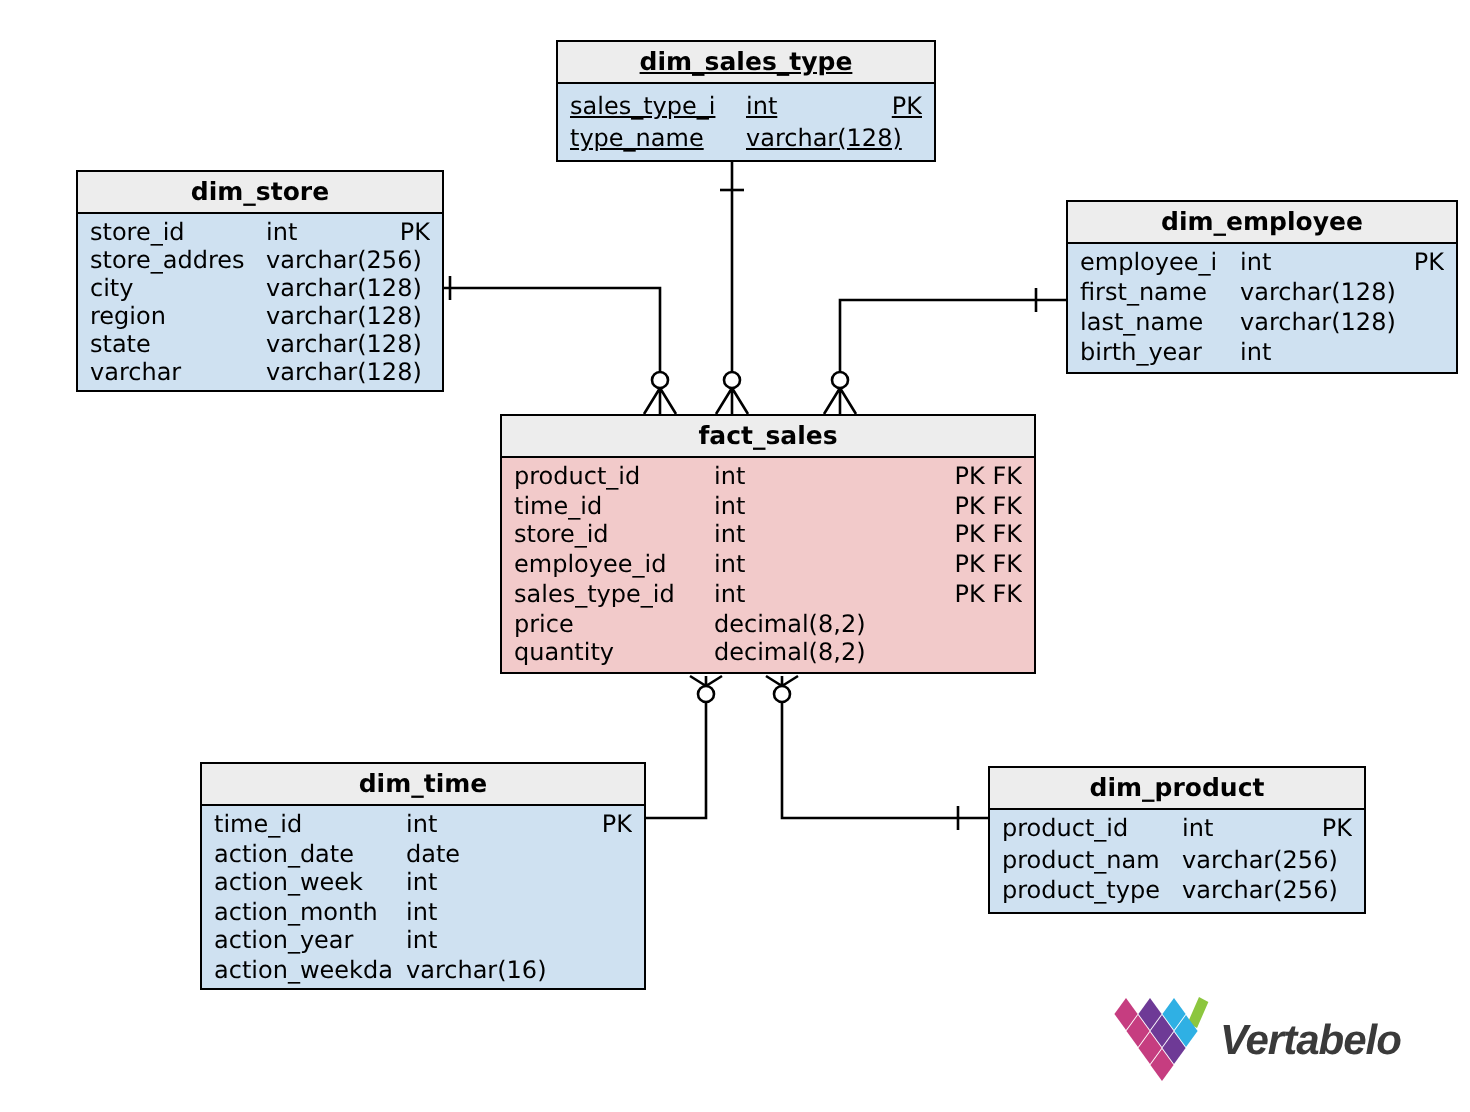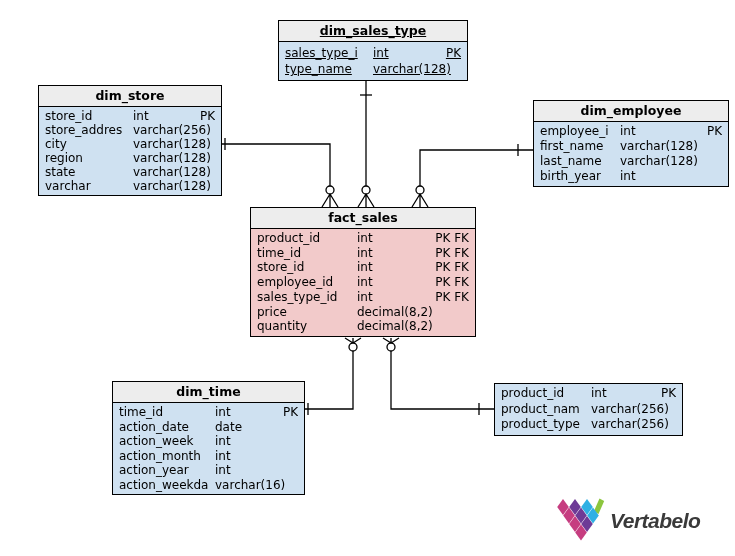--- a/index.html
+++ b/index.html
@@ -16,22 +16,22 @@
   .tbody{padding:2px 0;font-size:12px;color:#000;}
   #t0 .tbody{padding:3px 0;}
   .erow{display:grid;grid-template-columns:var(--name) 1fr auto;padding:0 6px;
         line-height:var(--lh);white-space:nowrap;}
   .erow span{overflow:hidden;}
   .c-keys{text-align:left;padding-left:4px;}
 
   #t0{left:278px;top:20px;width:190px;text-decoration:underline;--name:88px;--lh:16px;}
   #t1{left:38px;top:85px;width:184px;--name:88px;--lh:14px;}
   #t2{left:533px;top:100px;width:196px;--name:80px;--lh:15px;}
-  #t3{left:250px;top:207px;width:226px;--name:100px;--lh:14.7px;}
-  #t4{left:112px;top:381px;width:193px;--name:96px;--lh:14.5px;}
+  #t3{left:250px;top:207px;width:268px;--name:100px;--lh:14.7px;}
+  #t4{left:100px;top:381px;width:223px;--name:96px;--lh:14.5px;}
   #t5{left:494px;top:383px;width:189px;--name:90px;--lh:15.5px;}
 
   
   svg.connectors{position:absolute;left:0;top:0;}
   .connectors path{stroke:var(--line);stroke-width:1.3;fill:none;}
   .connectors circle{stroke:var(--line);stroke-width:1.3;fill:#fff;}
 
   
   .logo{position:absolute;left:556px;top:497px;display:flex;align-items:center;gap:5px;}
   .logo-text{font-family:"Liberation Sans",sans-serif;font-weight:bold;font-style:italic;
@@ -224,20 +224,21 @@
       </div>
       <div class="erow">
         <span class="c-name">action_weekda</span>
         <span class="c-type">varchar(16)</span>
         <span class="c-keys"></span>
       </div>
     </div>
   </div>
 
   <div class="ertable dim" id="t5">
+    <div class="thead">dim_product</div>
     <div class="tbody">
       <div class="erow">
         <span class="c-name">product_id</span>
         <span class="c-type">int</span>
         <span class="c-keys">PK</span>
       </div>
       <div class="erow">
         <span class="c-name">product_nam</span>
         <span class="c-type">varchar(256)</span>
         <span class="c-keys"></span>

